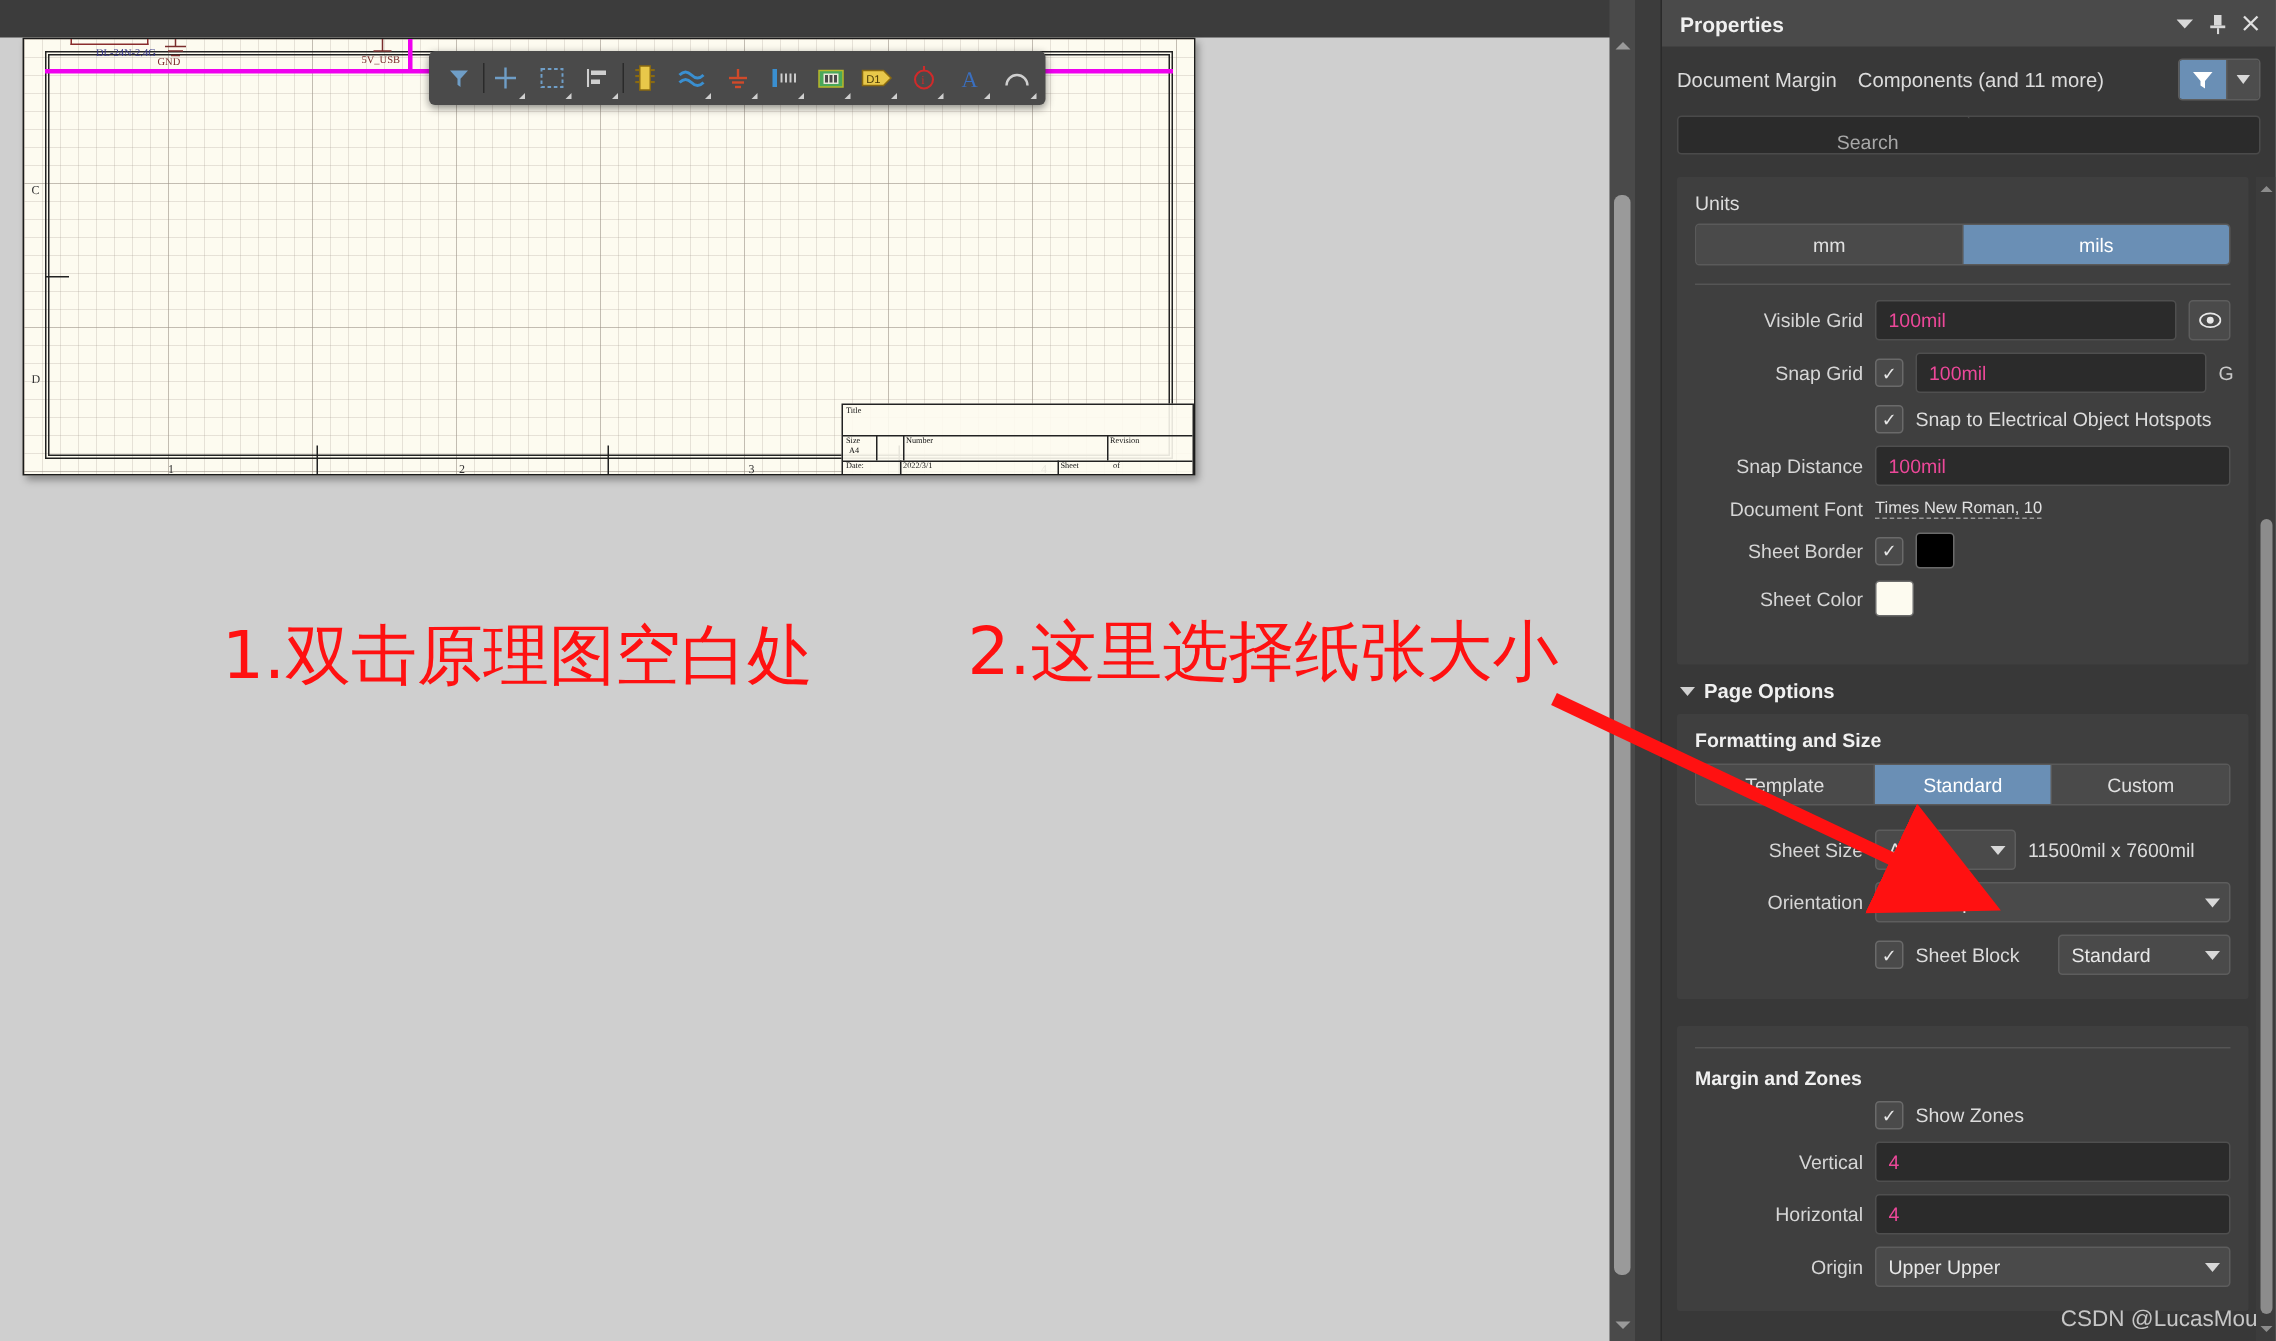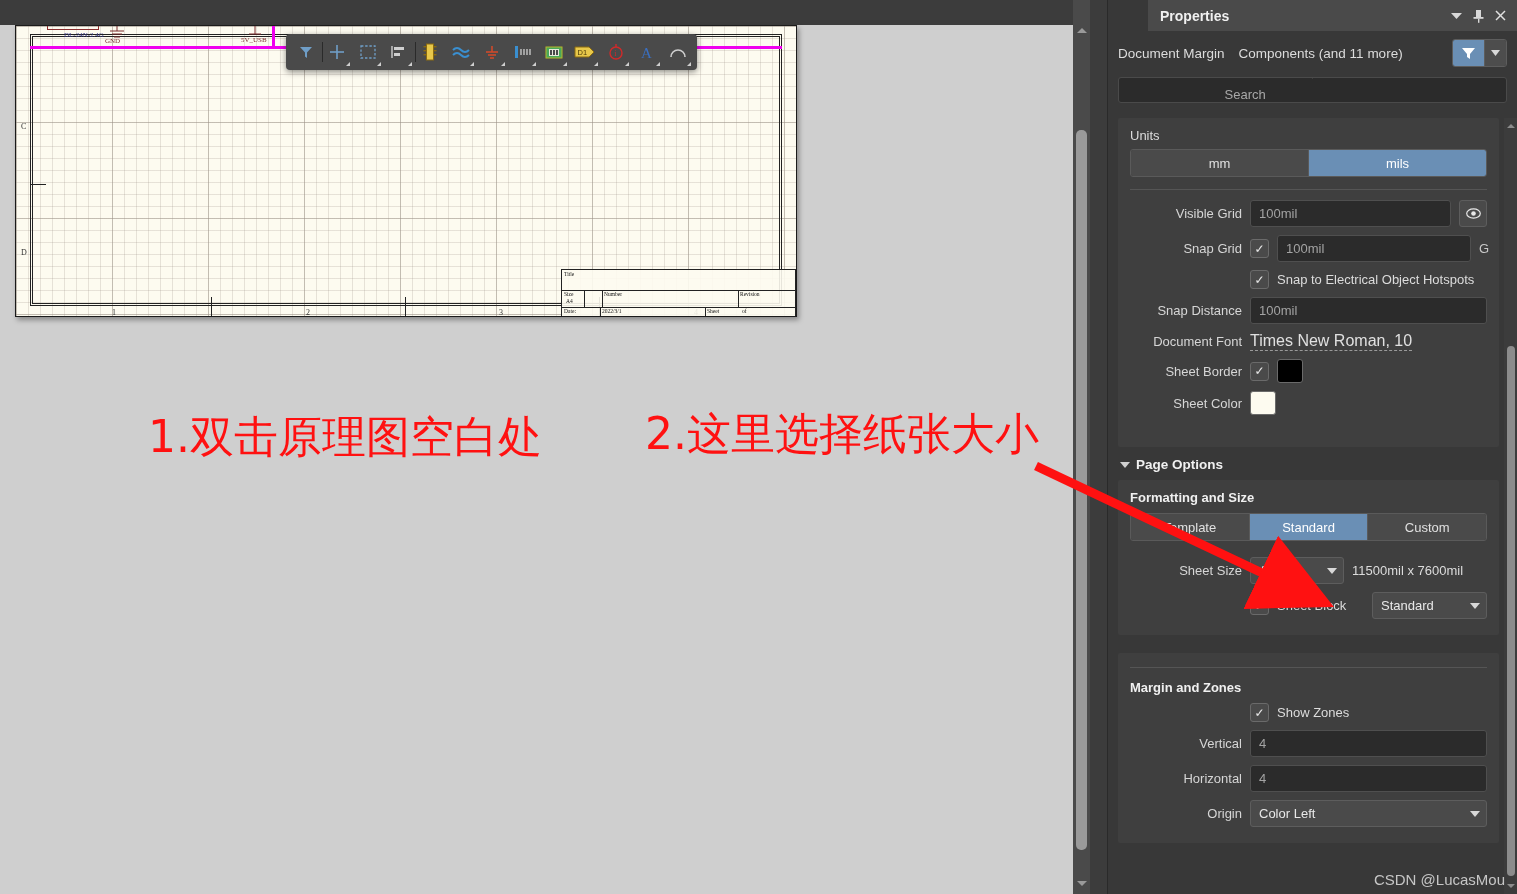--- a/index.html
+++ b/index.html
@@ -173,21 +173,20 @@
     background: #383838;
     border-left: 1px solid #2a2a2a;
     color: #e3e3e3;
     font-size: 13px;
   }
   #panel-header {
     height: 31px;
     background: #4a4a4a;
     display: flex; align-items: center;
     padding: 0 6px 0 12px;
-    margin-left: 40px;
   }
   #panel-title { font-size: 14px; font-weight: bold; color: #f0f0f0; flex: 1; }
   .hdr-btn {
     width: 22px; height: 22px;
     display: flex; align-items: center; justify-content: center;
     color: #d8d8d8; font-size: 12px; cursor: pointer;
   }
   #panel-tabs {
     display: flex; align-items: center;
     padding: 8px 10px 6px 10px;
@@ -251,39 +250,39 @@
     display: flex; align-items: center;
     margin-bottom: 8px; gap: 8px;
   }
   .field-label {
     width: 112px; text-align: right; font-size: 13px; color: #d6d6d6;
     flex-shrink: 0;
   }
   .txt-input {
     flex: 1; height: 27px; background: #2b2b2b;
     border: 1px solid #4f4f4f; border-radius: 3px;
-    color: #a3a3a3; font-size: 13px; padding: 0 8px;
+    color: #ec4899; font-size: 13px; padding: 0 8px;
     font-family: "Liberation Sans", sans-serif;
     outline: none;
   }
   .icon-btn-sq {
     width: 28px; height: 27px; background: #4a4a4a;
     border: 1px solid #5d5d5d; border-radius: 3px;
     display: flex; align-items: center; justify-content: center;
     cursor: pointer; flex-shrink: 0;
   }
   .chk {
     width: 19px; height: 19px; background: #4a4a4a;
     border: 1px solid #6a6a6a; border-radius: 3px;
     display: flex; align-items: center; justify-content: center;
     color: #e8e8e8; font-size: 12px; cursor: pointer; flex-shrink: 0;
   }
   .shortcut-key { color: #c9c9c9; font-size: 13px; width: 14px; text-align: center; }
   .link-text {
-    color: #e0e0e0; font-size: 16px;
+    color: #e0e0e0; font-size: 11px;
     border-bottom: 1px dashed #9a9a9a; cursor: pointer;
   }
   .swatch {
     width: 26px; height: 24px; border: 1px solid #6a6a6a; border-radius: 3px;
     cursor: pointer; flex-shrink: 0;
   }
   .inline-label { font-size: 13px; color: #dcdcdc; }
 
   .group-title {
     display: flex; align-items: center; gap: 6px;
@@ -664,20 +663,27 @@
 
         <div class="field-row" style="margin-top:16px;">
           <div class="field-label">Sheet Size</div>
           <div class="sel-box" style="width:94px; flex:none;">
             <span>A4</span>
             <span class="sel-caret"></span>
           </div>
           <div class="dim-text">11500mil  x  7600mil</div>
         </div>
 
+        <div class="field-row">
+          <div class="field-label">Orientation</div>
+          <div class="sel-box" style="flex:1;">
+            <span>Landscape</span>
+            <span class="sel-caret"></span>
+          </div>
+        </div>
 
         <div class="field-row" style="margin-bottom:2px;">
           <div class="field-label"></div>
           <div class="chk">✓</div>
           <div class="inline-label" style="width:112px;">Sheet Block</div>
           <div class="sel-box" style="width:115px; flex:none;">
             <span>Standard</span>
             <span class="sel-caret"></span>
           </div>
         </div>
@@ -699,21 +705,21 @@
         </div>
 
         <div class="field-row">
           <div class="field-label">Horizontal</div>
           <input class="txt-input" type="text" value="4" style="">
         </div>
 
         <div class="field-row" style="margin-bottom:2px;">
           <div class="field-label">Origin</div>
           <div class="sel-box" style="flex:1;">
-            <span>Color Left</span>
+            <span>Upper Upper</span>
             <span class="sel-caret"></span>
           </div>
         </div>
       </div>
     </div>
 
     <div id="panel-scroll">
       <div class="psb-arrow" style="top:2px;">
           <div class="psb-tri-up"></div>
         </div>

